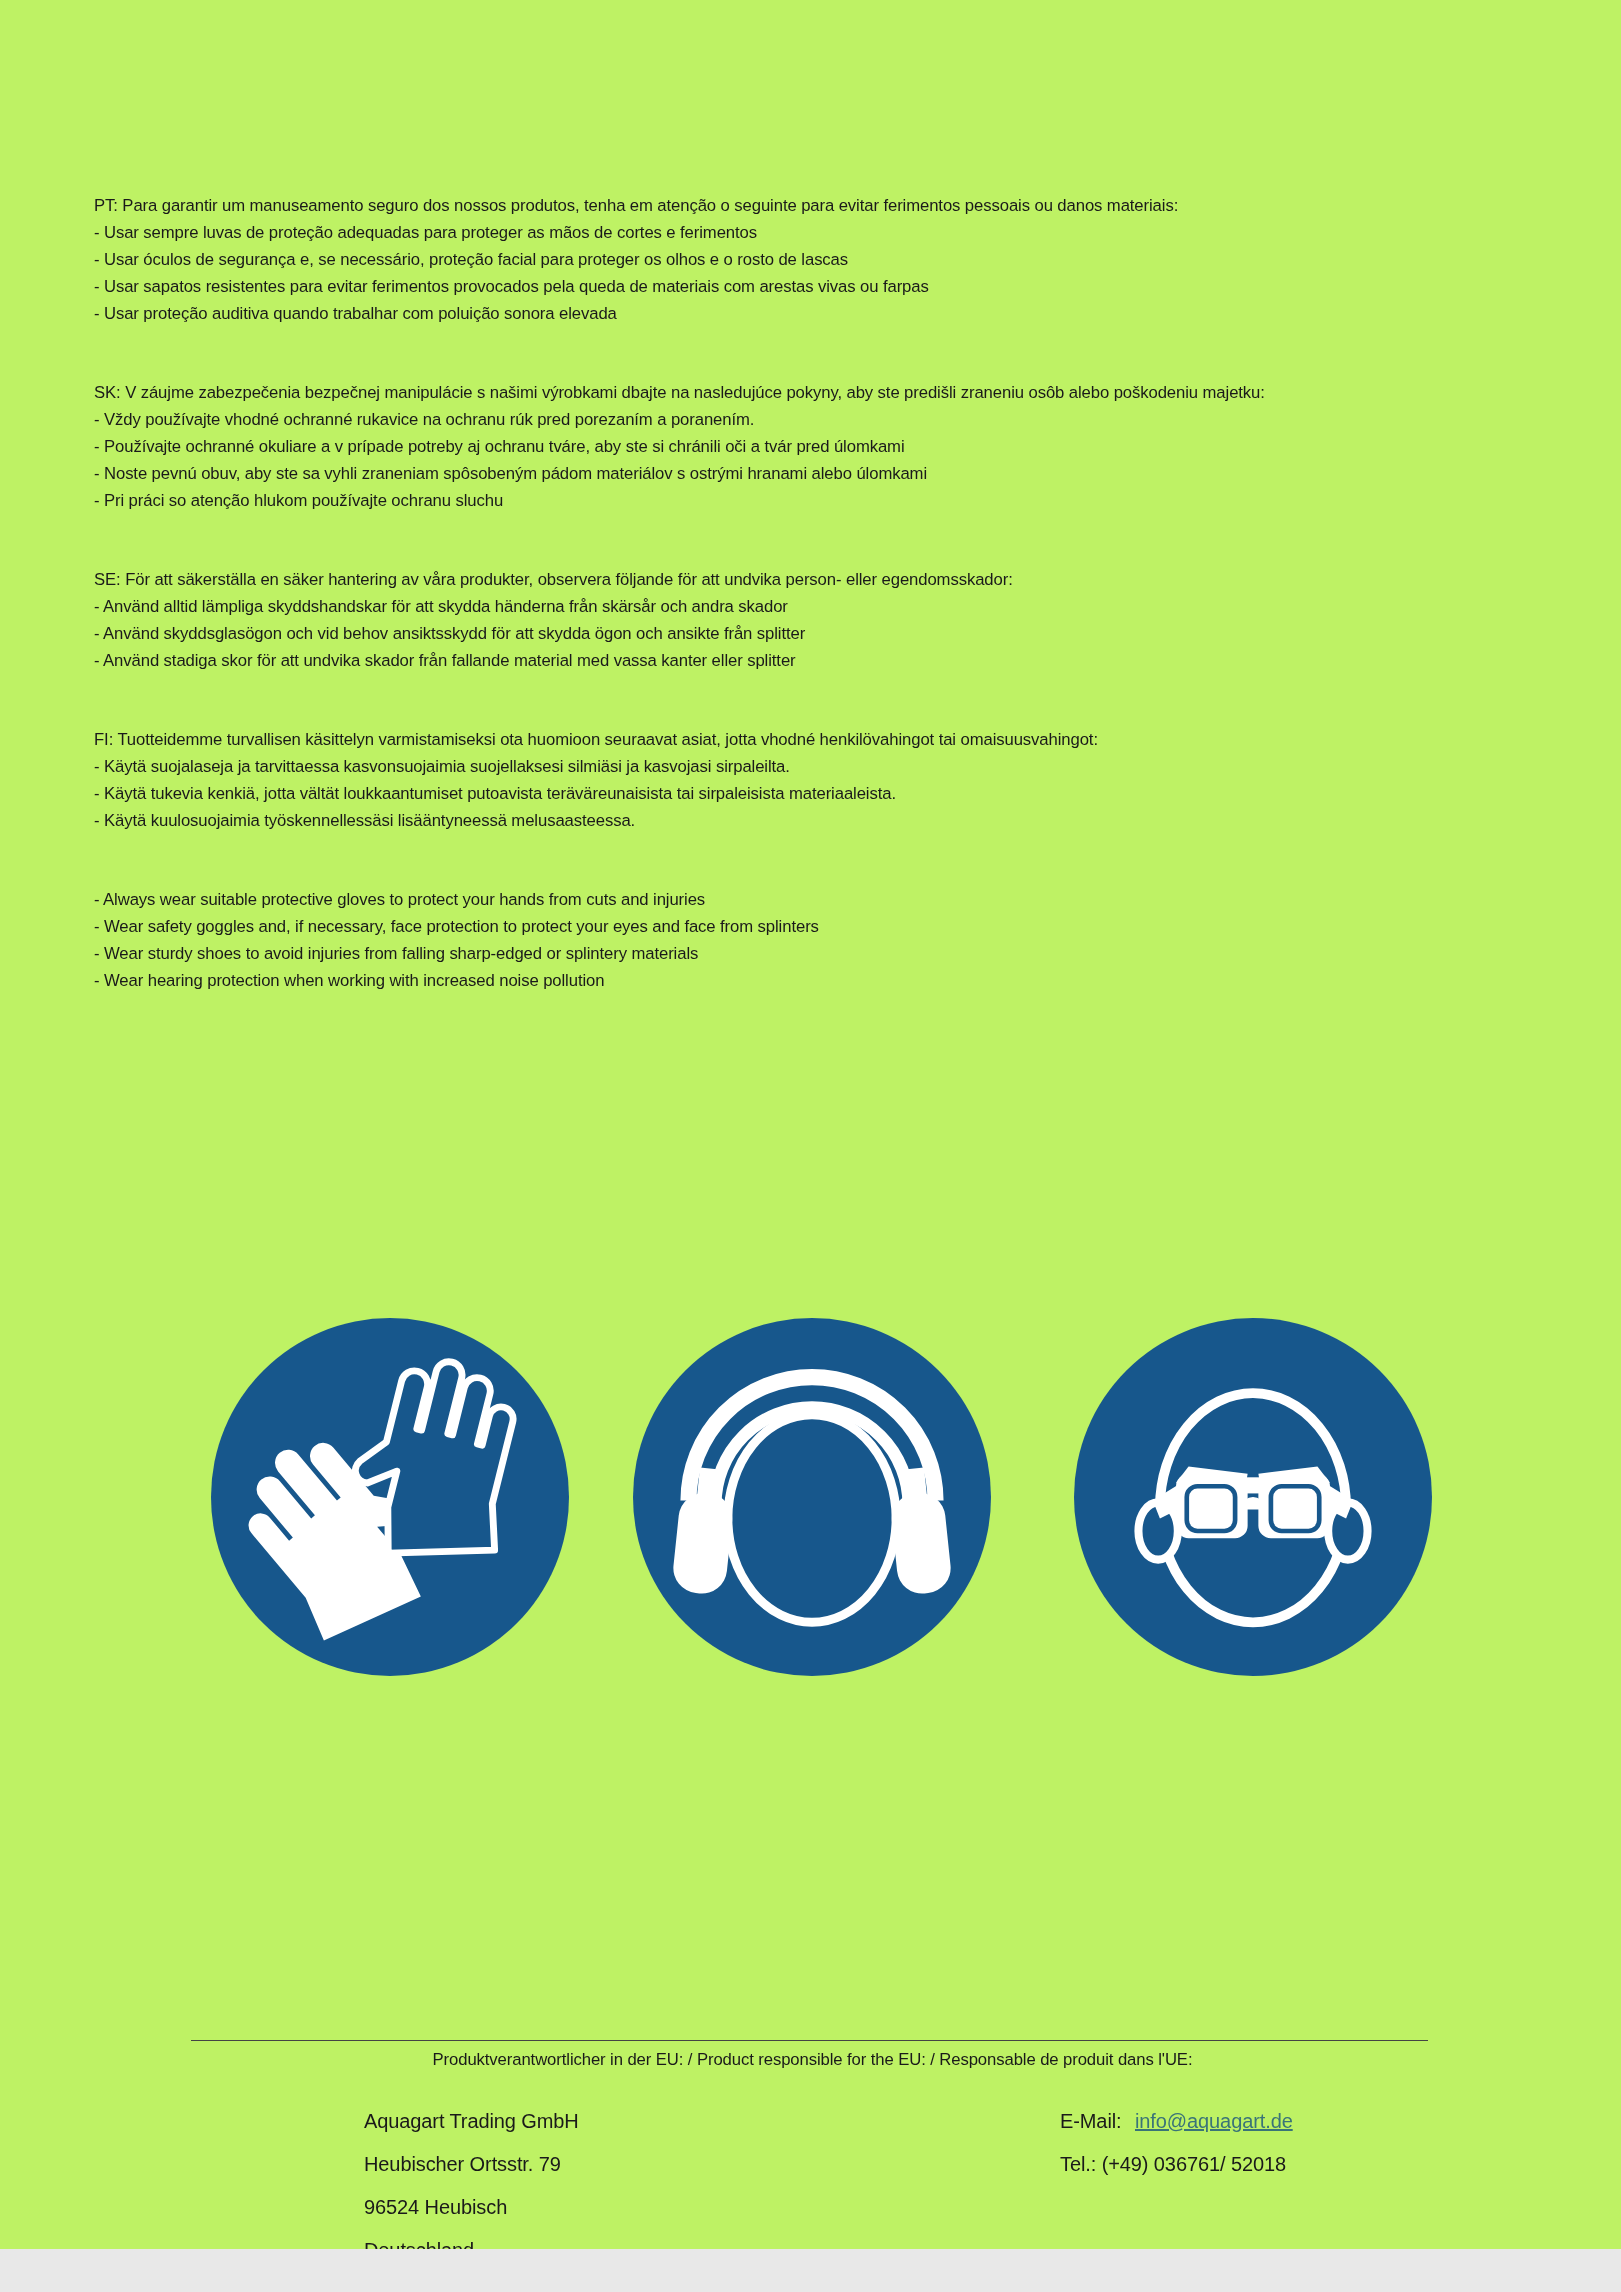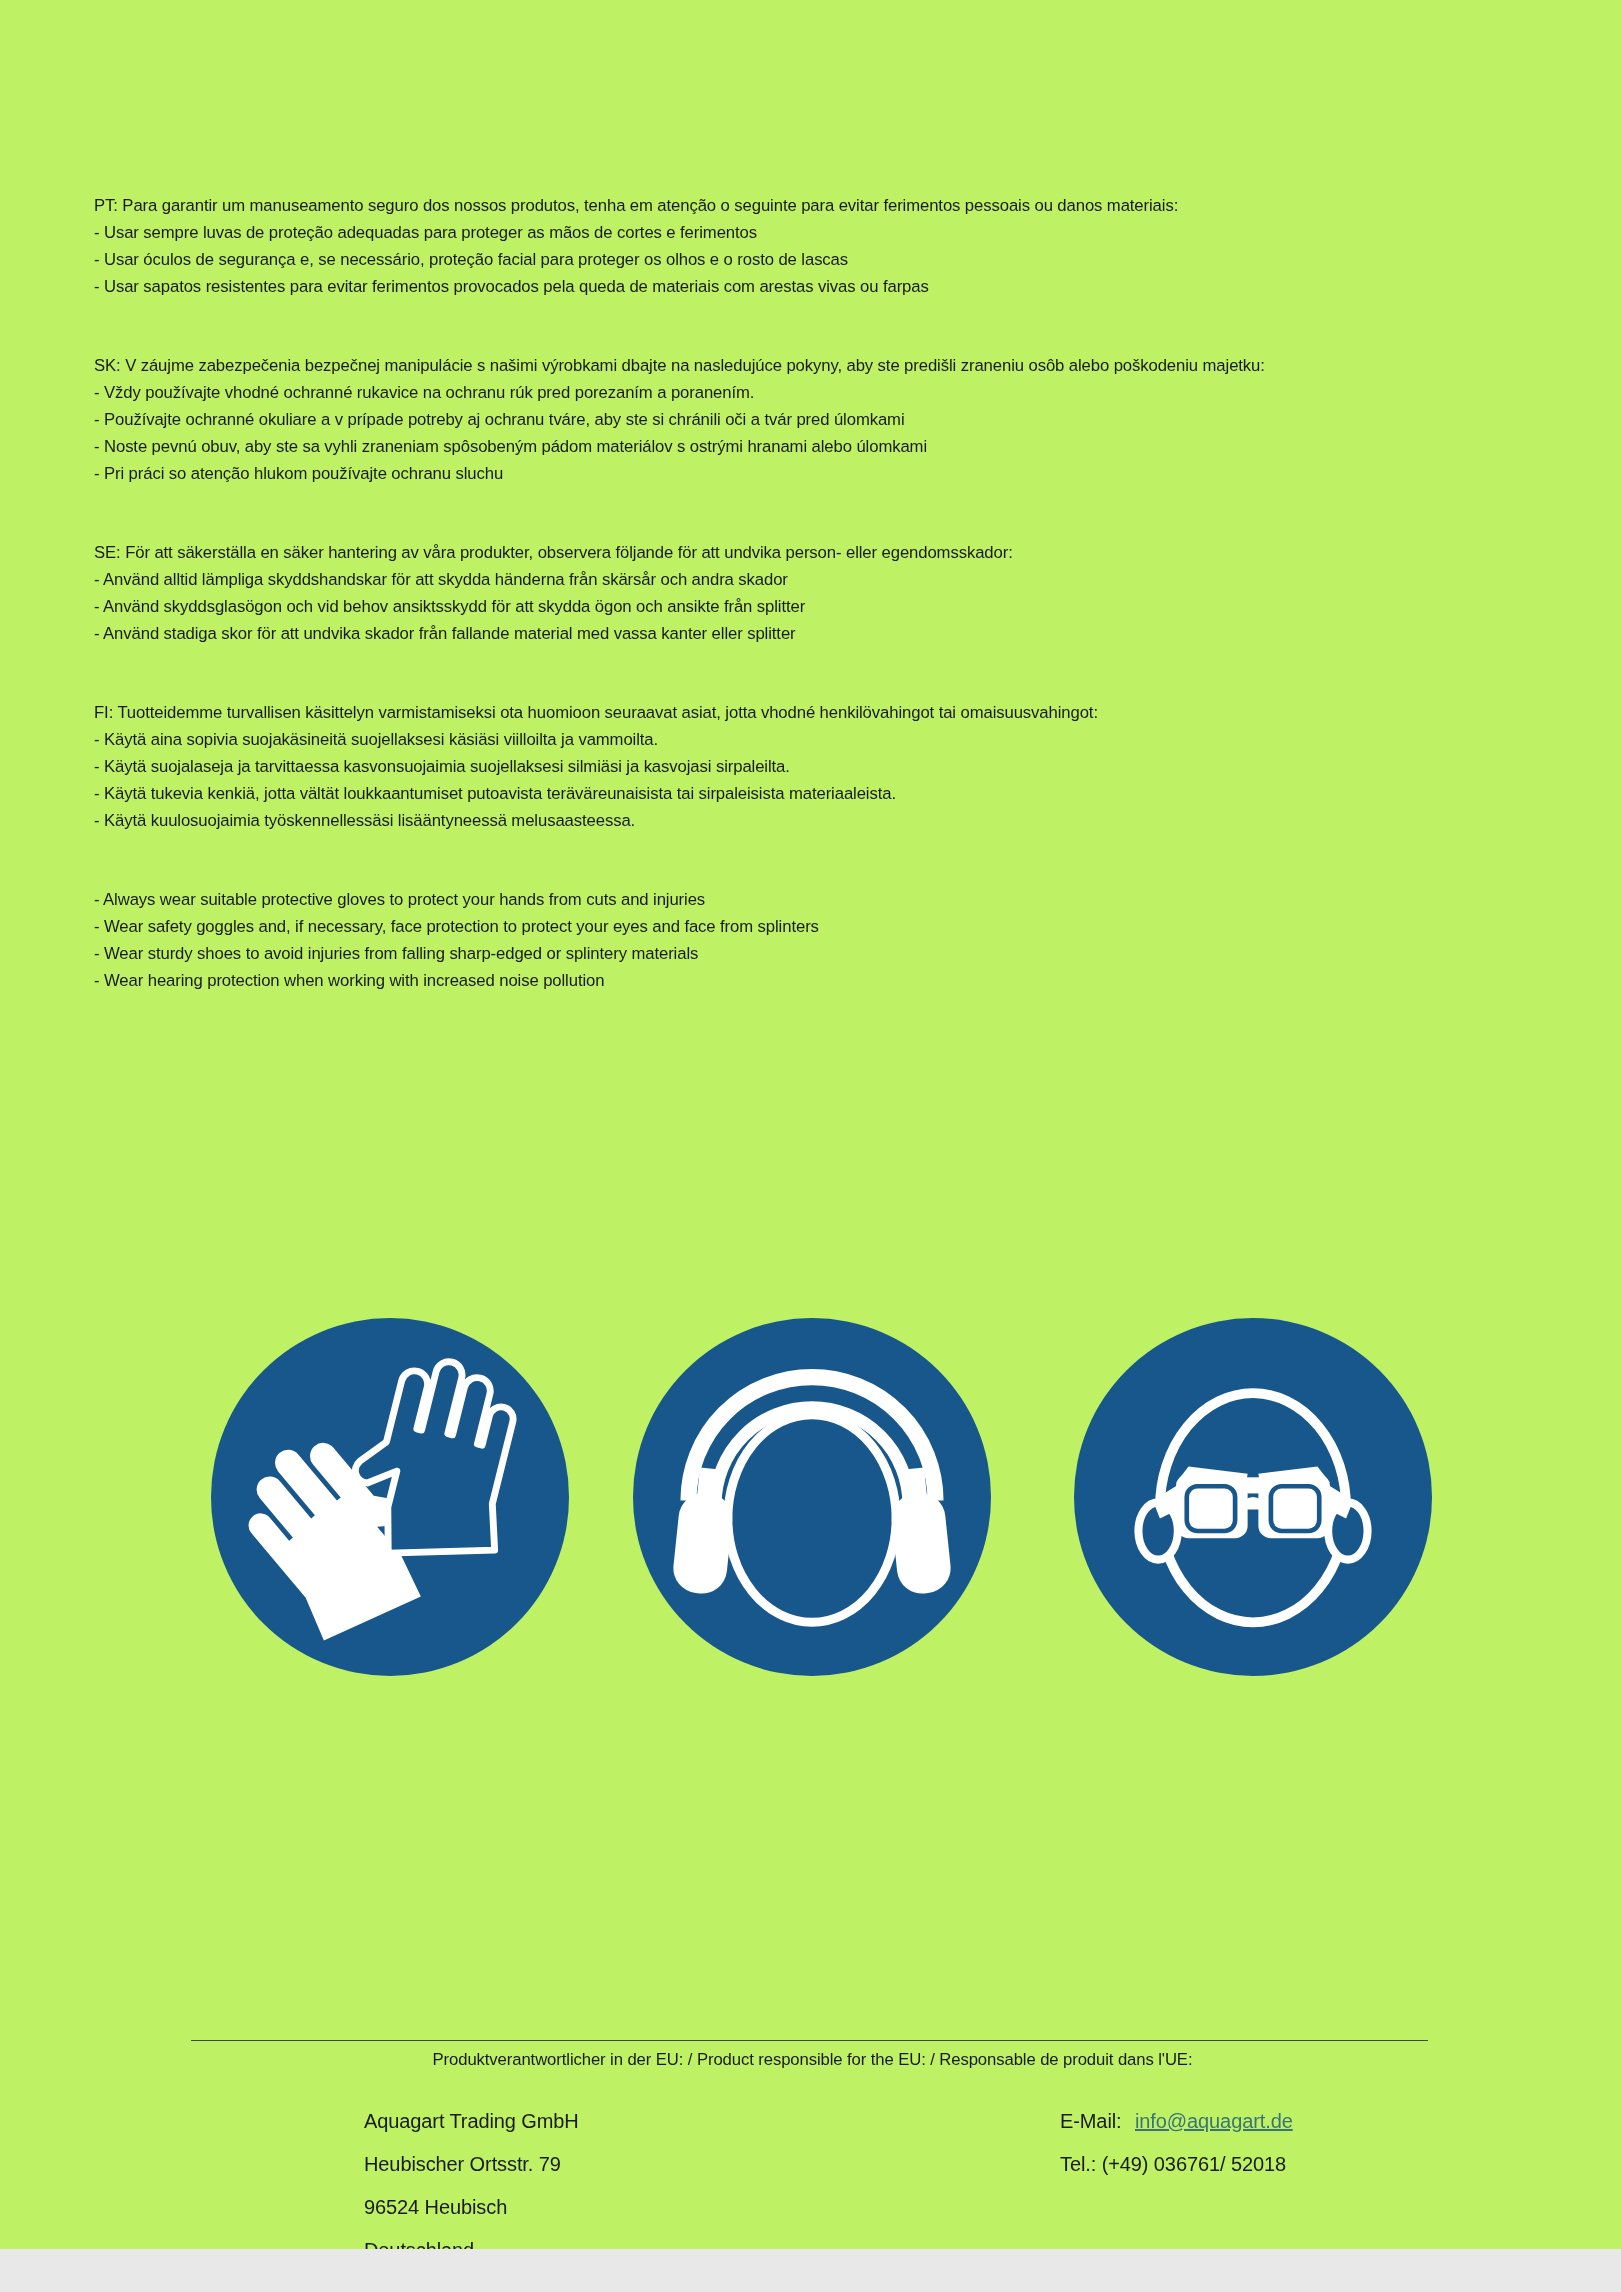--- a/index.html
+++ b/index.html
@@ -57,40 +57,40 @@
 
 <div class="page">
 
   <div class="content">
 
     <div class="lang-section">
       <p>PT: Para garantir um manuseamento seguro dos nossos produtos, tenha em atenção o seguinte para evitar ferimentos pessoais ou danos materiais:</p>
       <p>- Usar sempre luvas de proteção adequadas para proteger as mãos de cortes e ferimentos</p>
       <p>- Usar óculos de segurança e, se necessário, proteção facial para proteger os olhos e o rosto de lascas</p>
       <p>- Usar sapatos resistentes para evitar ferimentos provocados pela queda de materiais com arestas vivas ou farpas</p>
+      <p>- Usar proteção auditiva quando trabalhar com poluição sonora elevada</p>
     </div>
 
     <div class="lang-section">
       <p>SK: V záujme zabezpečenia bezpečnej manipulácie s našimi výrobkami dbajte na nasledujúce pokyny, aby ste predišli zraneniu osôb alebo poškodeniu majetku:</p>
       <p>- Vždy používajte vhodné ochranné rukavice na ochranu rúk pred porezaním a poranením.</p>
       <p>- Používajte ochranné okuliare a v prípade potreby aj ochranu tváre, aby ste si chránili oči a tvár pred úlomkami</p>
       <p>- Noste pevnú obuv, aby ste sa vyhli zraneniam spôsobeným pádom materiálov s ostrými hranami alebo úlomkami</p>
       <p>- Pri práci so atenção hlukom používajte ochranu sluchu</p>
     </div>
 
     <div class="lang-section">
       <p>SE: För att säkerställa en säker hantering av våra produkter, observera följande för att undvika person- eller egendomsskador:</p>
       <p>- Använd alltid lämpliga skyddshandskar för att skydda händerna från skärsår och andra skador</p>
       <p>- Använd skyddsglasögon och vid behov ansiktsskydd för att skydda ögon och ansikte från splitter</p>
       <p>- Använd stadiga skor för att undvika skador från fallande material med vassa kanter eller splitter</p>
     </div>
 
     <div class="lang-section">
       <p>FI: Tuotteidemme turvallisen käsittelyn varmistamiseksi ota huomioon seuraavat asiat, jotta vhodné henkilövahingot tai omaisuusvahingot:</p>
-      <p>- Käytä aina sopivia suojakäsineitä suojellaksesi käsiäsi viilloilta ja vammoilta.</p>
       <p>- Käytä suojalaseja ja tarvittaessa kasvonsuojaimia suojellaksesi silmiäsi ja kasvojasi sirpaleilta.</p>
       <p>- Käytä tukevia kenkiä, jotta vältät loukkaantumiset putoavista teräväreunaisista tai sirpaleisista materiaaleista.</p>
       <p>- Käytä kuulosuojaimia työskennellessäsi lisääntyneessä melusaasteessa.</p>
     </div>
 
     <div class="lang-section">
       <p>- Always wear suitable protective gloves to protect your hands from cuts and injuries</p>
       <p>- Wear safety goggles and, if necessary, face protection to protect your eyes and face from splinters</p>
       <p>- Wear sturdy shoes to avoid injuries from falling sharp-edged or splintery materials</p>
       <p>- Wear hearing protection when working with increased noise pollution</p>

